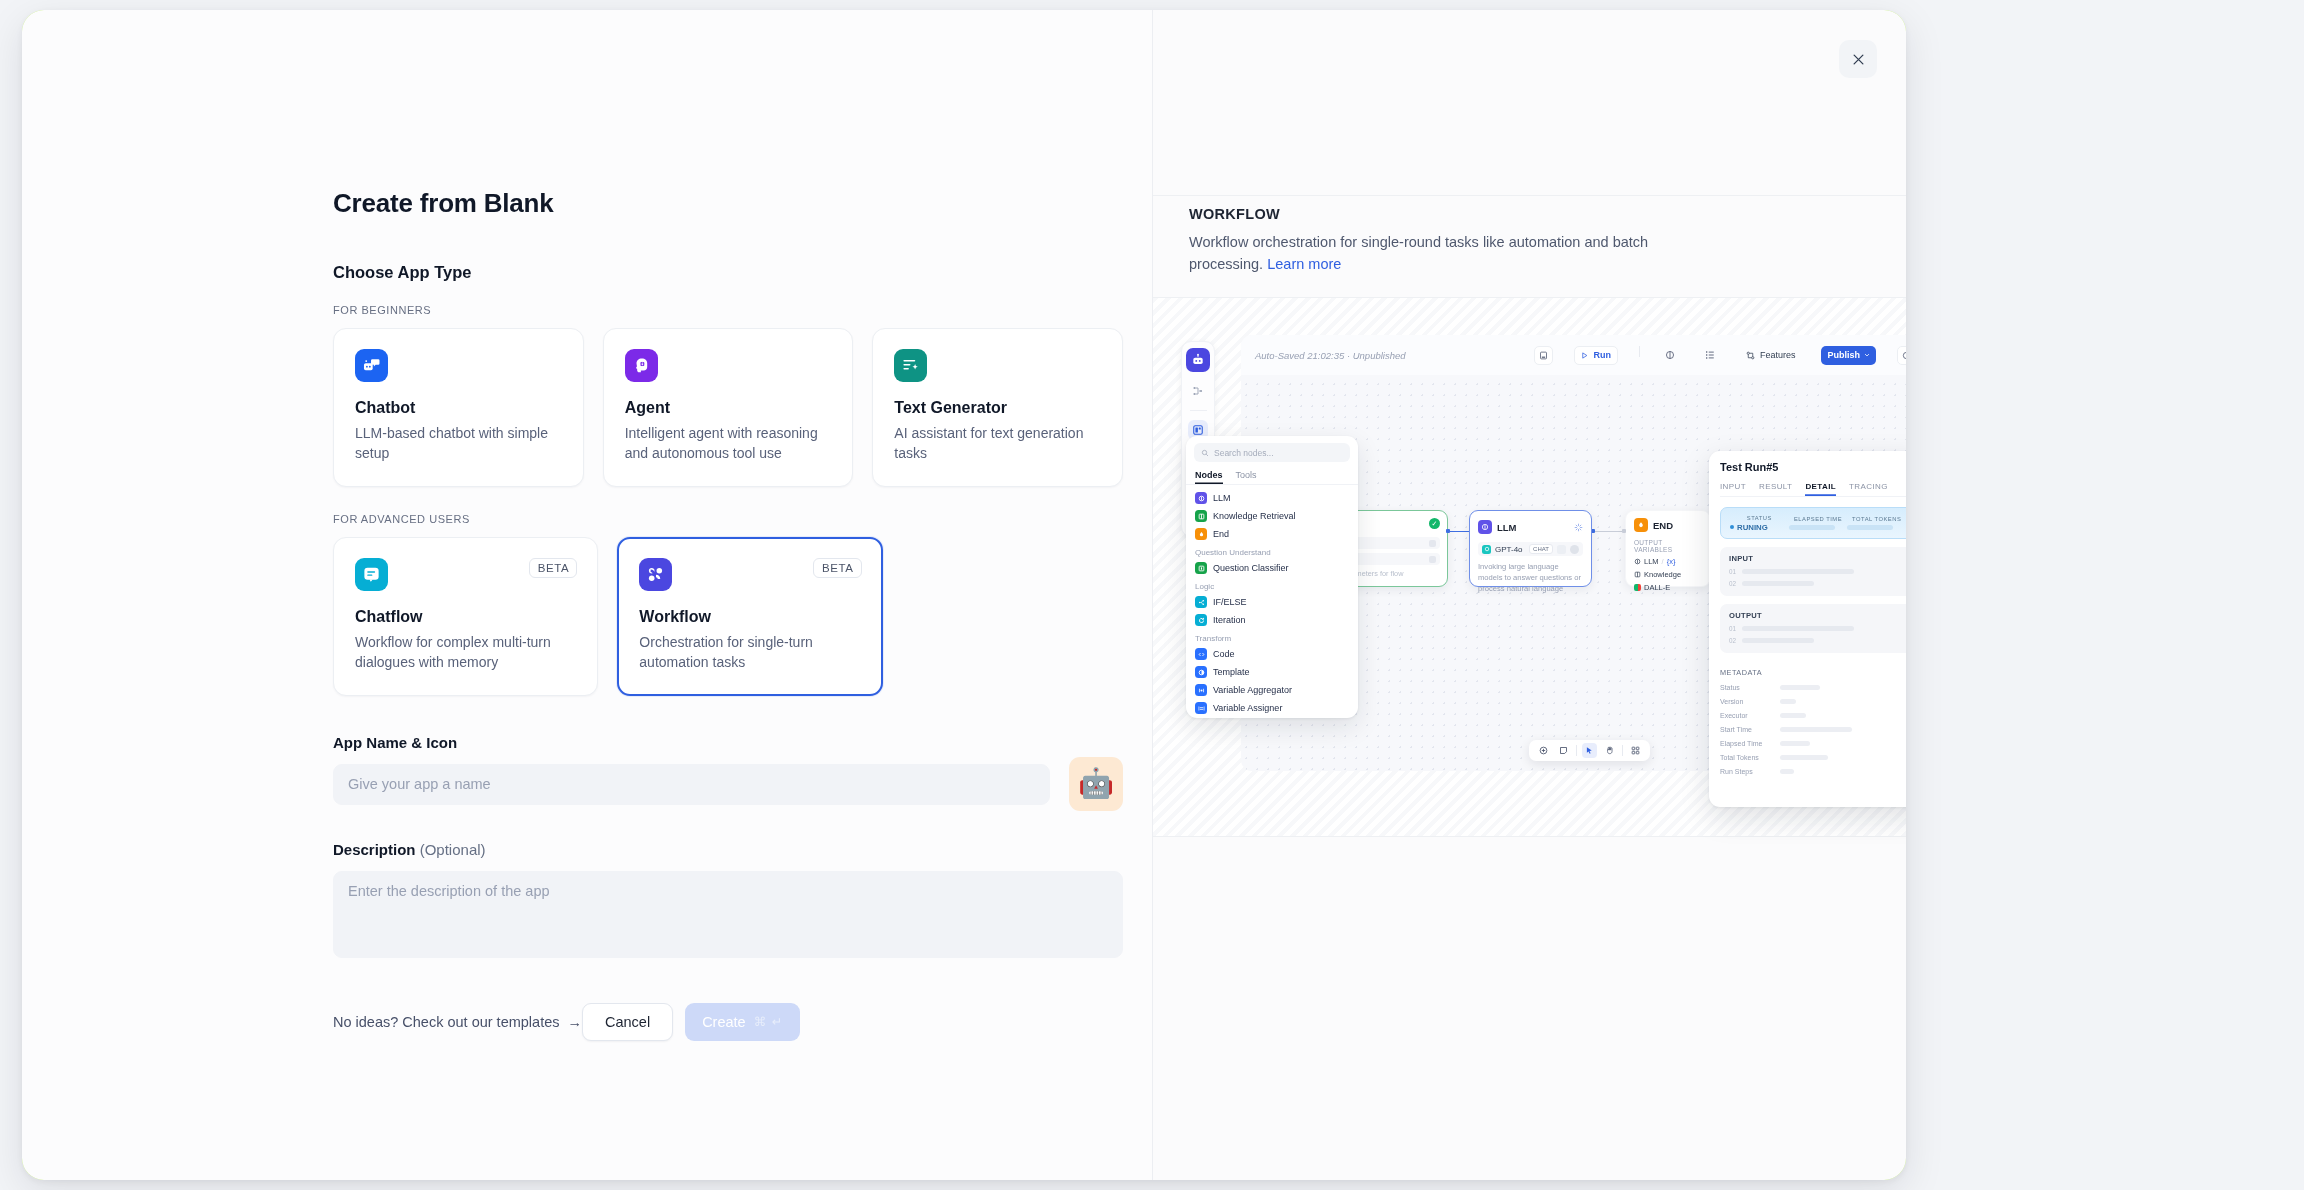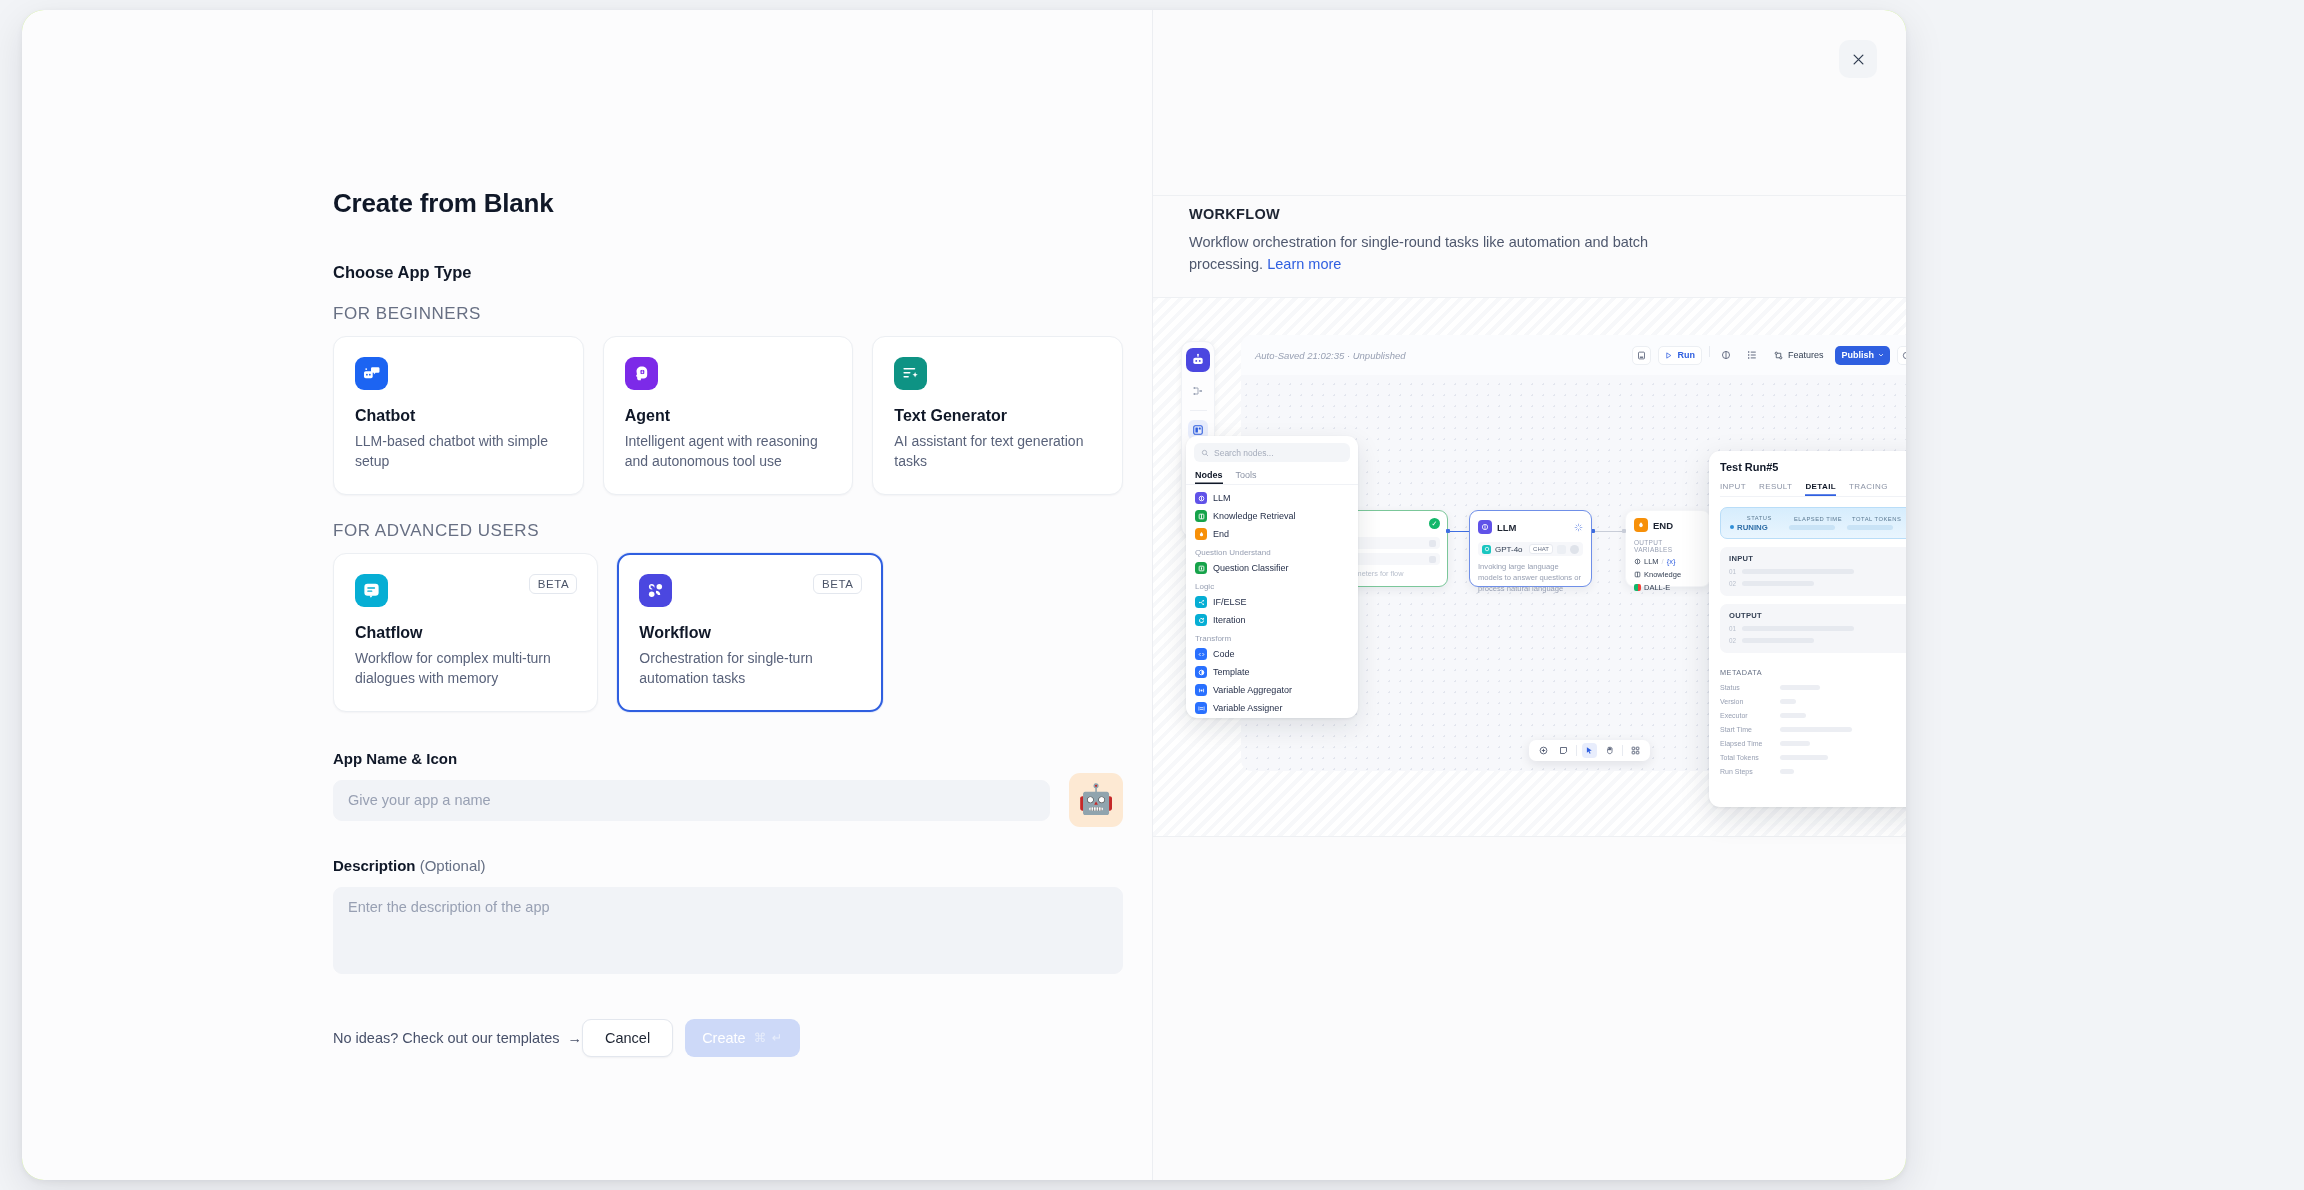--- a/index.html
+++ b/index.html
@@ -39,21 +39,21 @@
   .page-title {
     font-size: 26px; font-weight: 700; color: #101828;
     letter-spacing: -.2px;
     margin-bottom: 44px;
   }
   .section-label {
     font-size: 16.5px; font-weight: 700; color: #101828;
     margin-bottom: 22px;
   }
   .group-label {
-    font-size: 17px; font-weight: 500; color: #676f83;
+    font-size: 11px; font-weight: 500; color: #676f83;
     letter-spacing: .55px;
     margin-bottom: 12px;
   }
 
   
   .card-row { display: flex; gap: 19px; margin-bottom: 26px; }
   .app-card {
     position: relative;
     flex: 1 1 0;
     background: #fff;
@@ -248,21 +248,21 @@
   #wf-topbar {
     position: absolute; left: 0; top: 0;
     width: 100%; height: 40px;
     background: #fbfcfe;
     display: flex; align-items: center;
     padding: 0 9px 0 14px;
   }
   .wf-saved {
     font-size: 9.5px; color: #98a0b3; white-space: nowrap; font-style: italic;
   }
-  .wf-tools { margin-left: auto; display: flex; align-items: flex-start; gap: 7px; }
+  .wf-tools { margin-left: auto; display: flex; align-items: flex-start; gap: 21px; }
   .wf-icon-btn {
     width: 19px; height: 19px;
     border-radius: 5px;
     background: #fff;
     border: 1px solid #eceff3;
     display: flex; align-items: center; justify-content: center;
     cursor: pointer;
   }
   .wf-pill {
     height: 19px;

